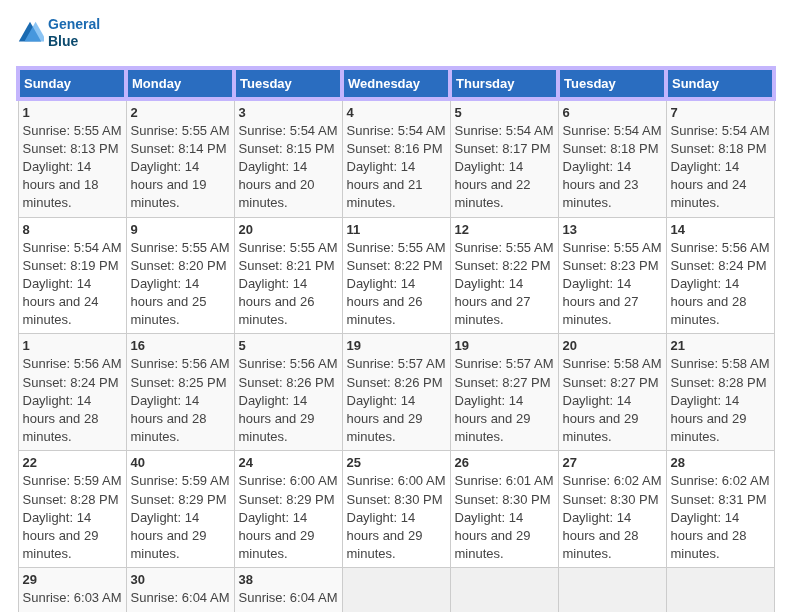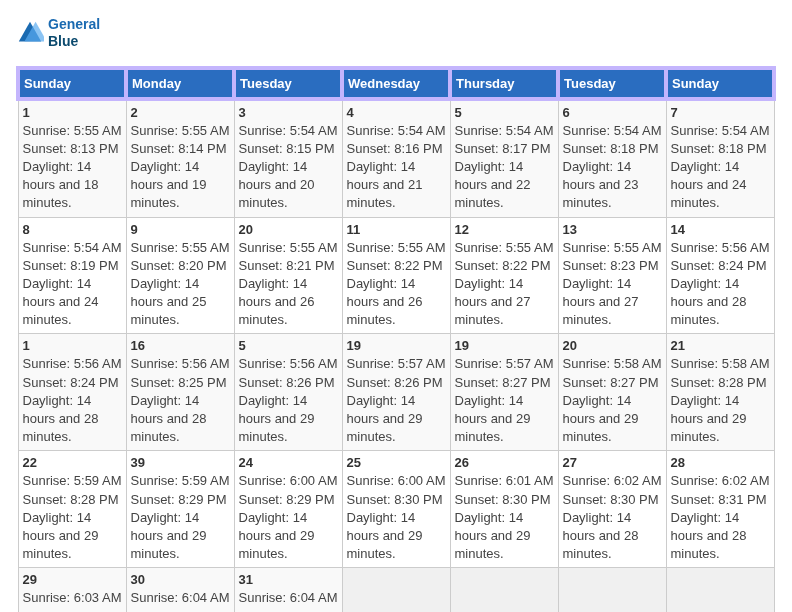--- a/index.html
+++ b/index.html
@@ -254,21 +254,21 @@
       </td>
       </tr>
       <tr>
         <td>
         <span class="day-num">22</span>
         <div class="day-info">
           Sunrise: 5:59 AM<br>Sunset: 8:28 PM<br>Daylight: 14 hours and 29 minutes.
         </div>
       </td>
         <td>
-        <span class="day-num">39</span>
+        <span class="day-num">40</span>
         <div class="day-info">
           Sunrise: 5:59 AM<br>Sunset: 8:29 PM<br>Daylight: 14 hours and 29 minutes.
         </div>
       </td>
         <td>
         <span class="day-num">24</span>
         <div class="day-info">
           Sunrise: 6:00 AM<br>Sunset: 8:29 PM<br>Daylight: 14 hours and 29 minutes.
         </div>
       </td>
@@ -304,21 +304,21 @@
           Sunrise: 6:03 AM<br>Sunset: 8:31 PM<br>Daylight: 14 hours and 28 minutes.
         </div>
       </td>
         <td>
         <span class="day-num">30</span>
         <div class="day-info">
           Sunrise: 6:04 AM<br>Sunset: 8:31 PM<br>Daylight: 14 hours and 27 minutes.
         </div>
       </td>
         <td>
-        <span class="day-num">31</span>
+        <span class="day-num">38</span>
         <div class="day-info">
           Sunrise: 6:04 AM<br>Sunset: 8:31 PM<br>Daylight: 14 hours and 27 minutes.
         </div>
       </td>
         <td class="empty-cell"></td>
         <td class="empty-cell"></td>
         <td class="empty-cell"></td>
         <td class="empty-cell"></td>
       </tr>
     </tbody>

